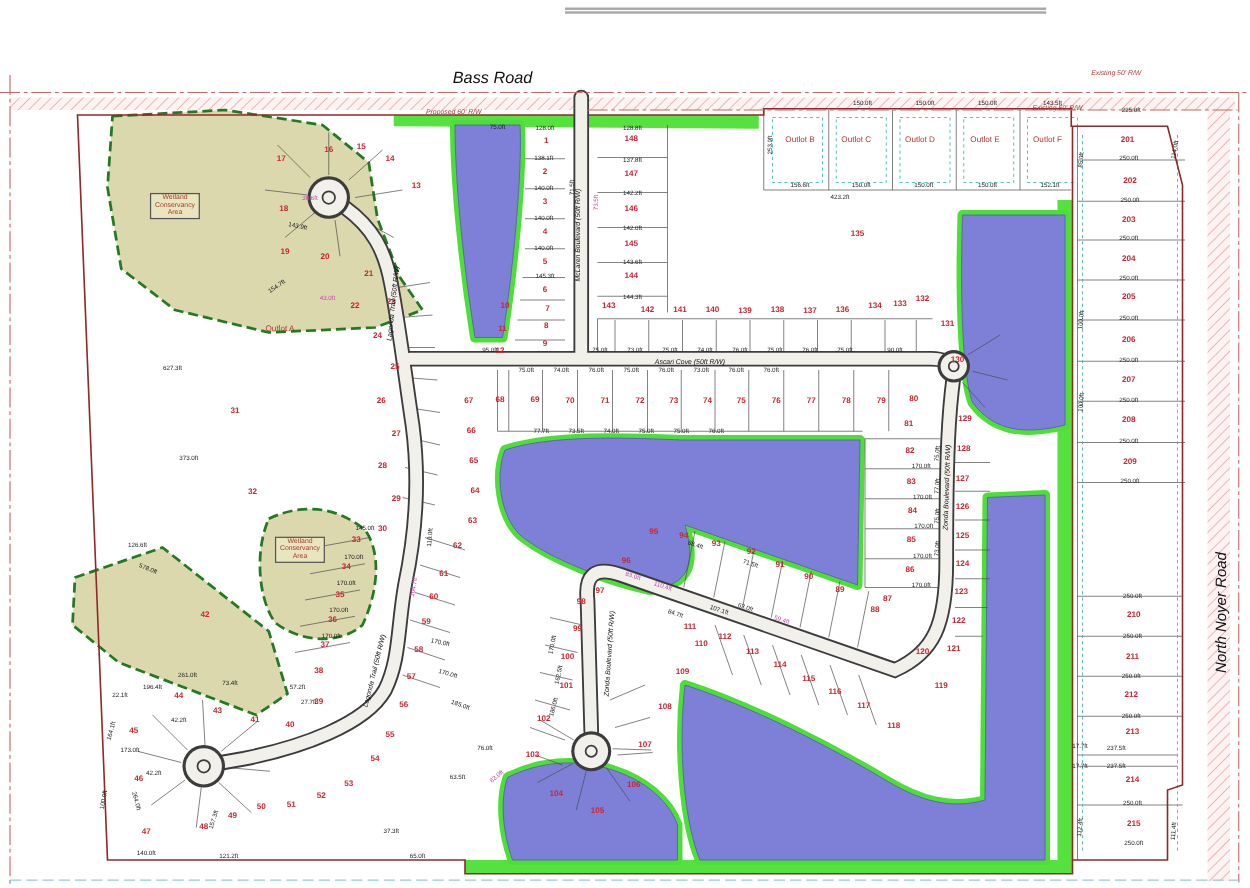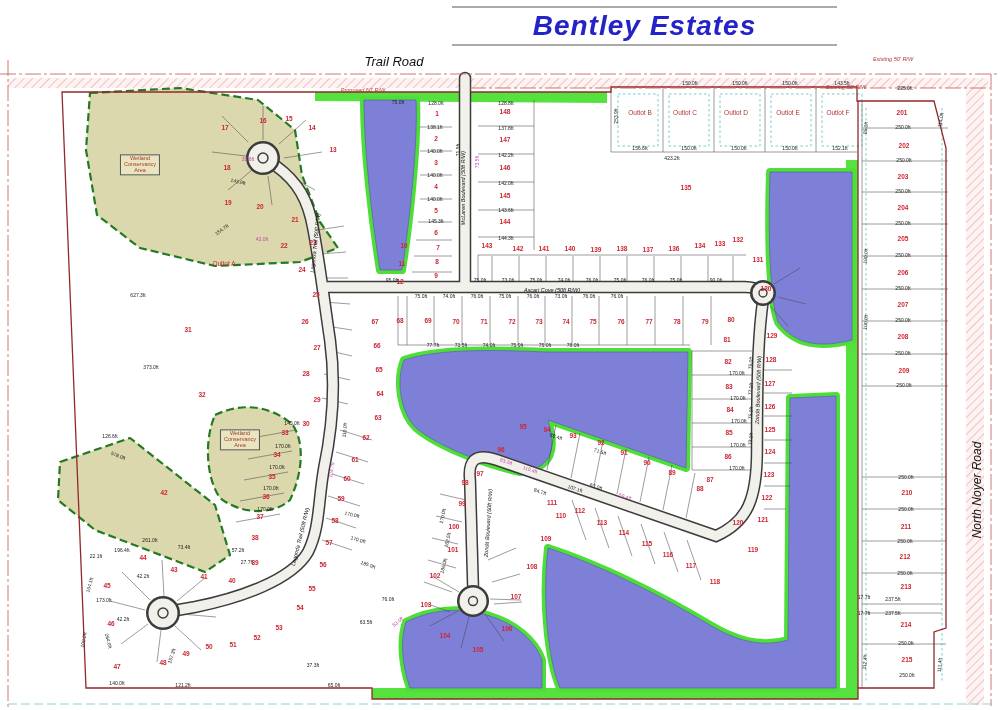--- a/index.html
+++ b/index.html
@@ -148,21 +148,20 @@
       <path class="cl" d="M0,74 H1000"></path>
       <path class="cl" d="M470,88 H990"></path>
       <path class="cl" d="M991,74 V706"></path>
       <path class="cl" d="M8,60 V710"></path>
       <path class="cyl" d="M8,704 H993"></path>
     </g>
   </svg>
 
   <div class="titleblock">
     <div class="line"></div>
-    <span class="title-text">Bentley Estates</span>
     <div class="line"></div>
   </div>
 
   <div id="text-layer">
       <div class="mlabel lot" style="left: 437px; top: 114px; transform: translate(-50%, -50%) rotate(0deg);">1</div>
       <div class="mlabel lot" style="left: 436px; top: 139px; transform: translate(-50%, -50%) rotate(0deg);">2</div>
       <div class="mlabel lot" style="left: 436px; top: 163px; transform: translate(-50%, -50%) rotate(0deg);">3</div>
       <div class="mlabel lot" style="left: 436px; top: 187px; transform: translate(-50%, -50%) rotate(0deg);">4</div>
       <div class="mlabel lot" style="left: 436px; top: 211px; transform: translate(-50%, -50%) rotate(0deg);">5</div>
       <div class="mlabel lot" style="left: 436px; top: 233px; transform: translate(-50%, -50%) rotate(0deg);">6</div>
@@ -450,21 +449,21 @@
       <div class="mlabel dim" style="left: 345px; top: 430px; transform: translate(-50%, -50%) rotate(-85deg);">110.0ft</div>
       <div class="mlabel dim" style="left: 352px; top: 515px; transform: translate(-50%, -50%) rotate(12deg);">170.0ft</div>
       <div class="mlabel dim" style="left: 358px; top: 540px; transform: translate(-50%, -50%) rotate(16deg);">170.0ft</div>
       <div class="mlabel dim" style="left: 368px; top: 565px; transform: translate(-50%, -50%) rotate(20deg);">185.0ft</div>
       <div class="mlabel dim c-m" style="left: 248px; top: 160px; transform: translate(-50%, -50%) rotate(0deg);">38.6ft</div>
       <div class="mlabel dim" style="left: 238px; top: 182px; transform: translate(-50%, -50%) rotate(12deg);">143.9ft</div>
       <div class="mlabel dim" style="left: 222px; top: 230px; transform: translate(-50%, -50%) rotate(-35deg);">154.7ft</div>
       <div class="mlabel dim c-m" style="left: 262px; top: 240px; transform: translate(-50%, -50%) rotate(0deg);">43.0ft</div>
       <div class="mlabel dim" style="left: 90px; top: 585px; transform: translate(-50%, -50%) rotate(-75deg);">164.1ft</div>
       <div class="mlabel dim" style="left: 84px; top: 640px; transform: translate(-50%, -50%) rotate(-80deg);">100.0ft</div>
-      <div class="mlabel street" style="left: 394px; top: 62px; font-size: 13px; transform: translate(-50%, -50%) rotate(0deg);">Trail Road</div>
+      <div class="mlabel street" style="left: 394px; top: 62px; font-size: 13px; transform: translate(-50%, -50%) rotate(0deg);">Bass Road</div>
       <div class="mlabel street" style="left: 977px; top: 490px; font-size: 12px; transform: translate(-50%, -50%) rotate(-90deg);">North Noyer Road</div>
       <div class="mlabel street" style="left: 464px; top: 188px; transform: translate(-50%, -50%) rotate(-90deg);">McLaren Boulevard (50ft R/W)</div>
       <div class="mlabel street" style="left: 552px; top: 291px; transform: translate(-50%, -50%) rotate(0deg);">Ascari Cove (50ft R/W)</div>
       <div class="mlabel street" style="left: 759px; top: 390px; transform: translate(-50%, -50%) rotate(-88deg);">Zonda Boulevard (50ft R/W)</div>
       <div class="mlabel street" style="left: 489px; top: 523px; transform: translate(-50%, -50%) rotate(-86deg);">Zonda Boulevard (50ft R/W)</div>
       <div class="mlabel street" style="left: 301px; top: 537px; transform: translate(-50%, -50%) rotate(-76deg);">Lagonda Trail (50ft R/W)</div>
       <div class="mlabel street" style="left: 316px; top: 243px; transform: translate(-50%, -50%) rotate(-84deg);">Lagonda Trail (50ft R/W)</div>
       <div class="mlabel  area" style="left: 224px; top: 264px; transform: translate(-50%, -50%) rotate(0deg);">Outlot A</div>
       <div class="mlabel  area" style="left: 640px; top: 113px; transform: translate(-50%, -50%) rotate(0deg);">Outlot B</div>
       <div class="mlabel  area" style="left: 685px; top: 113px; transform: translate(-50%, -50%) rotate(0deg);">Outlot C</div>

